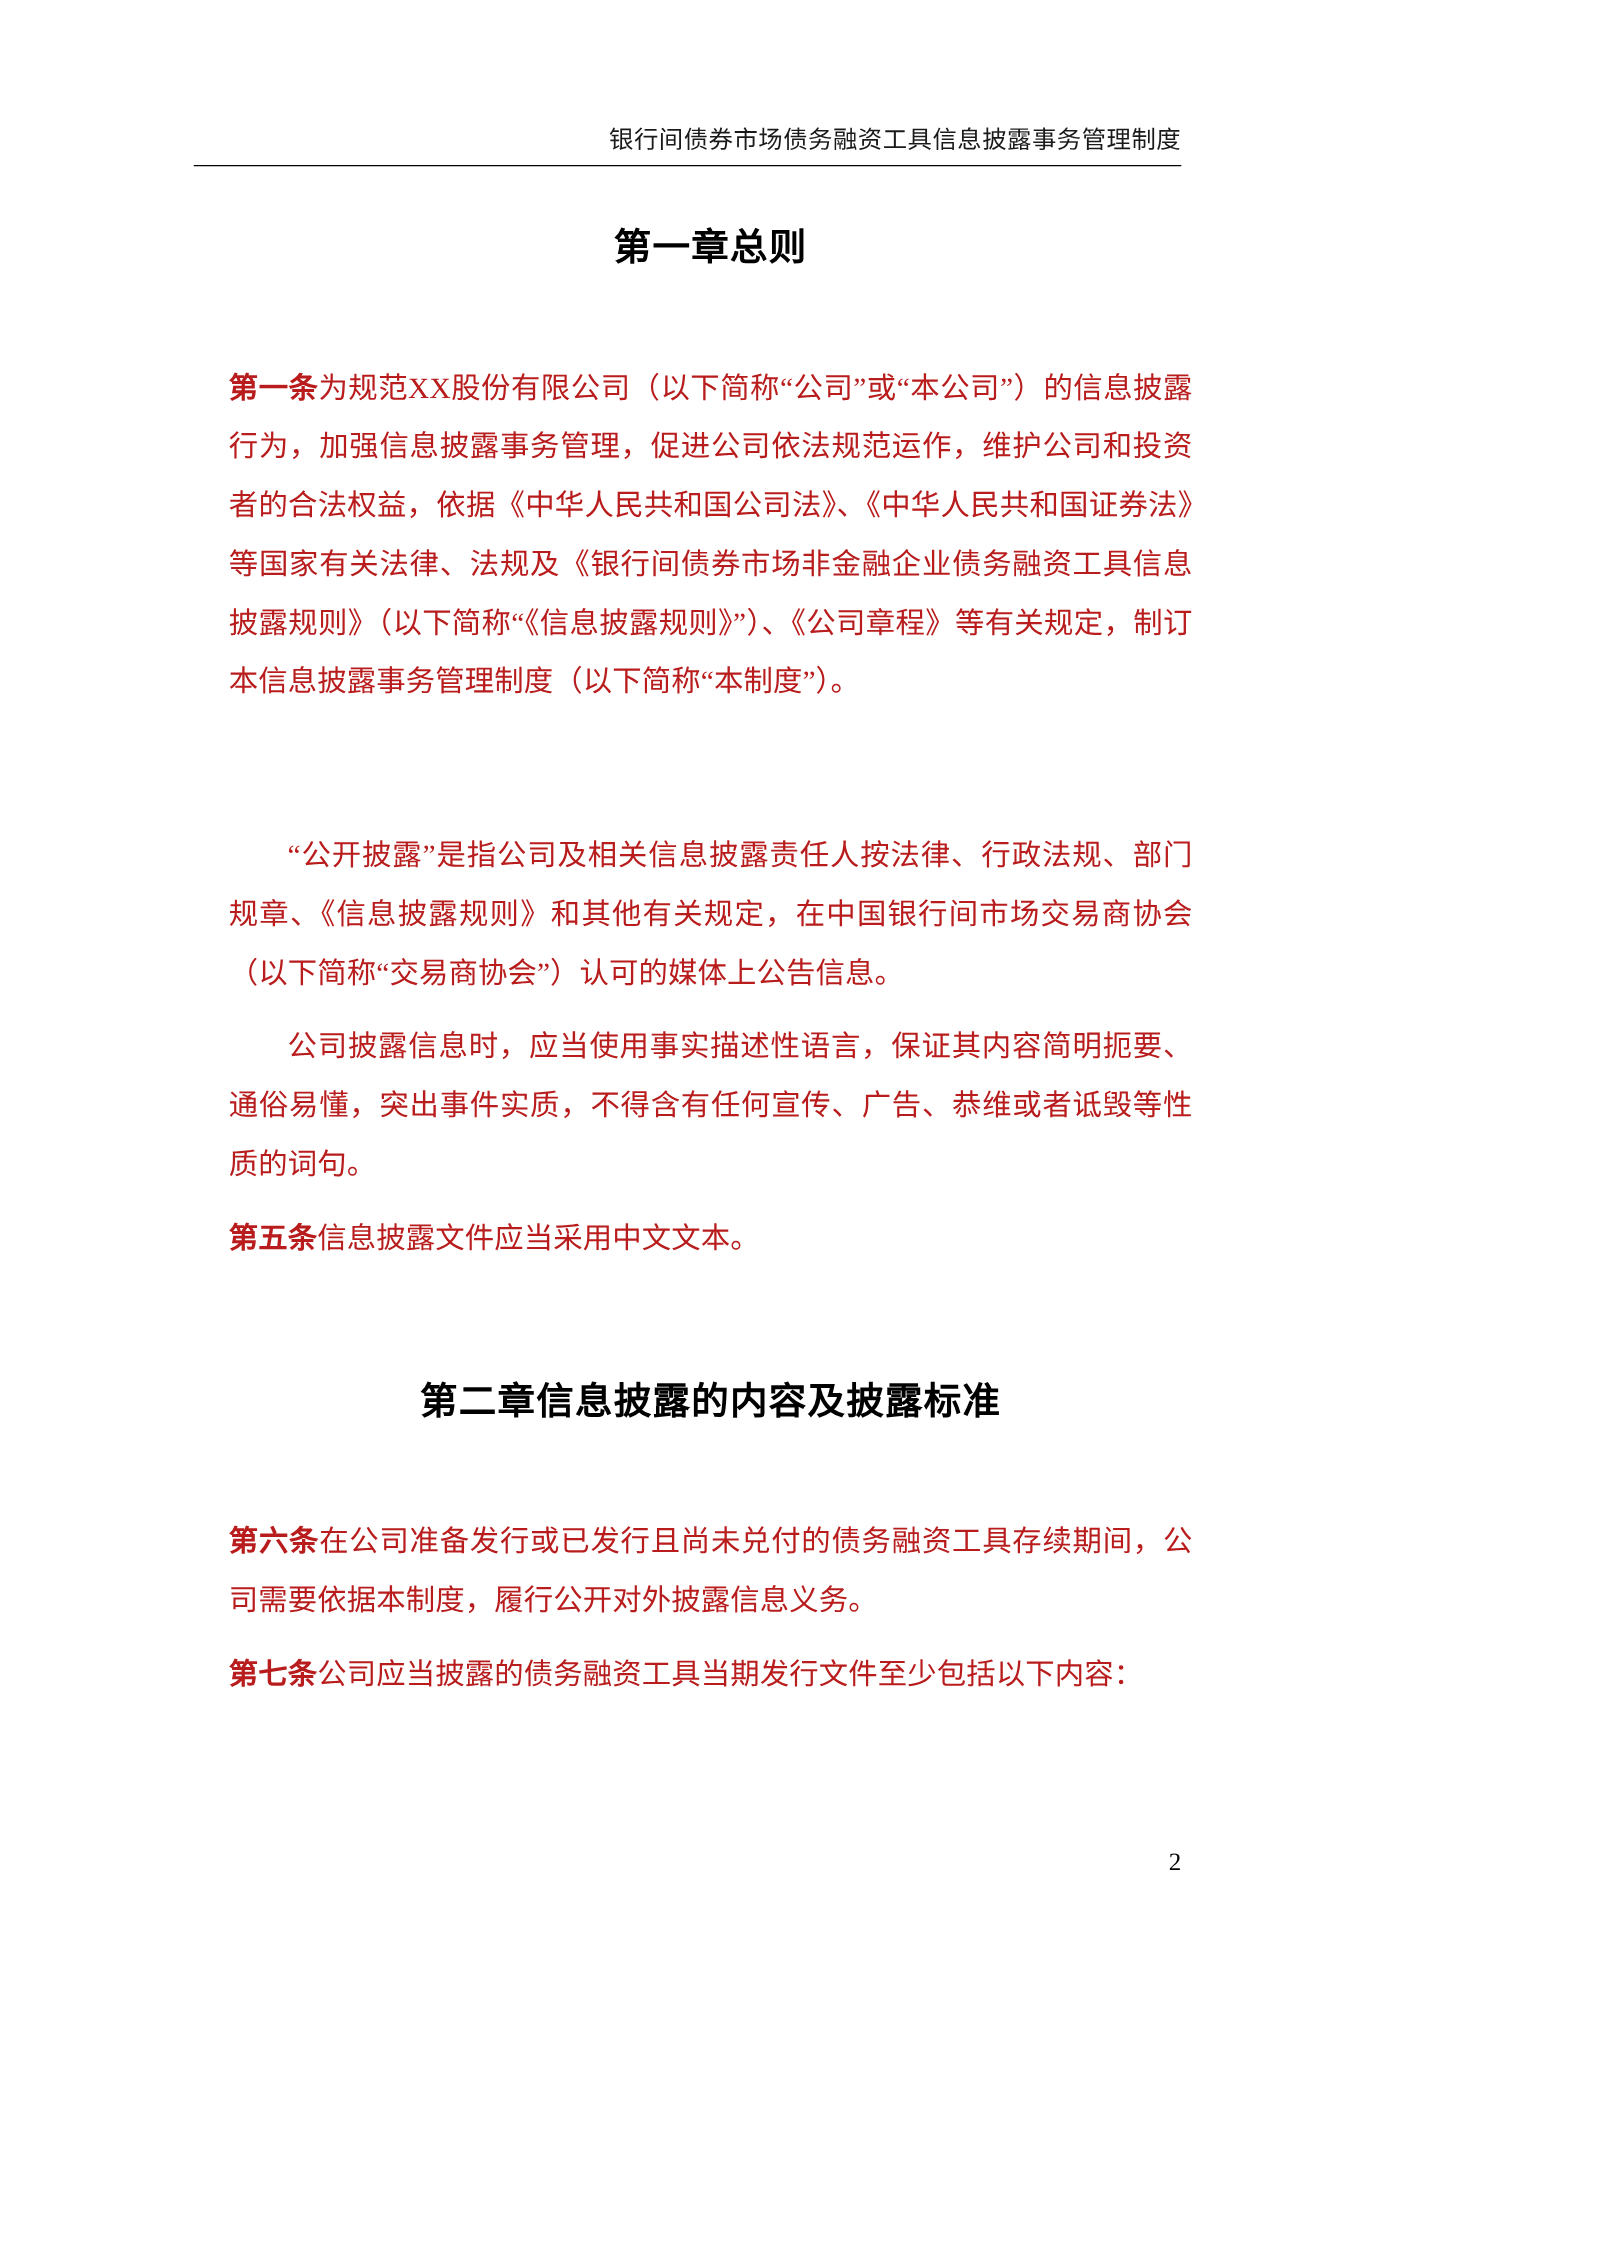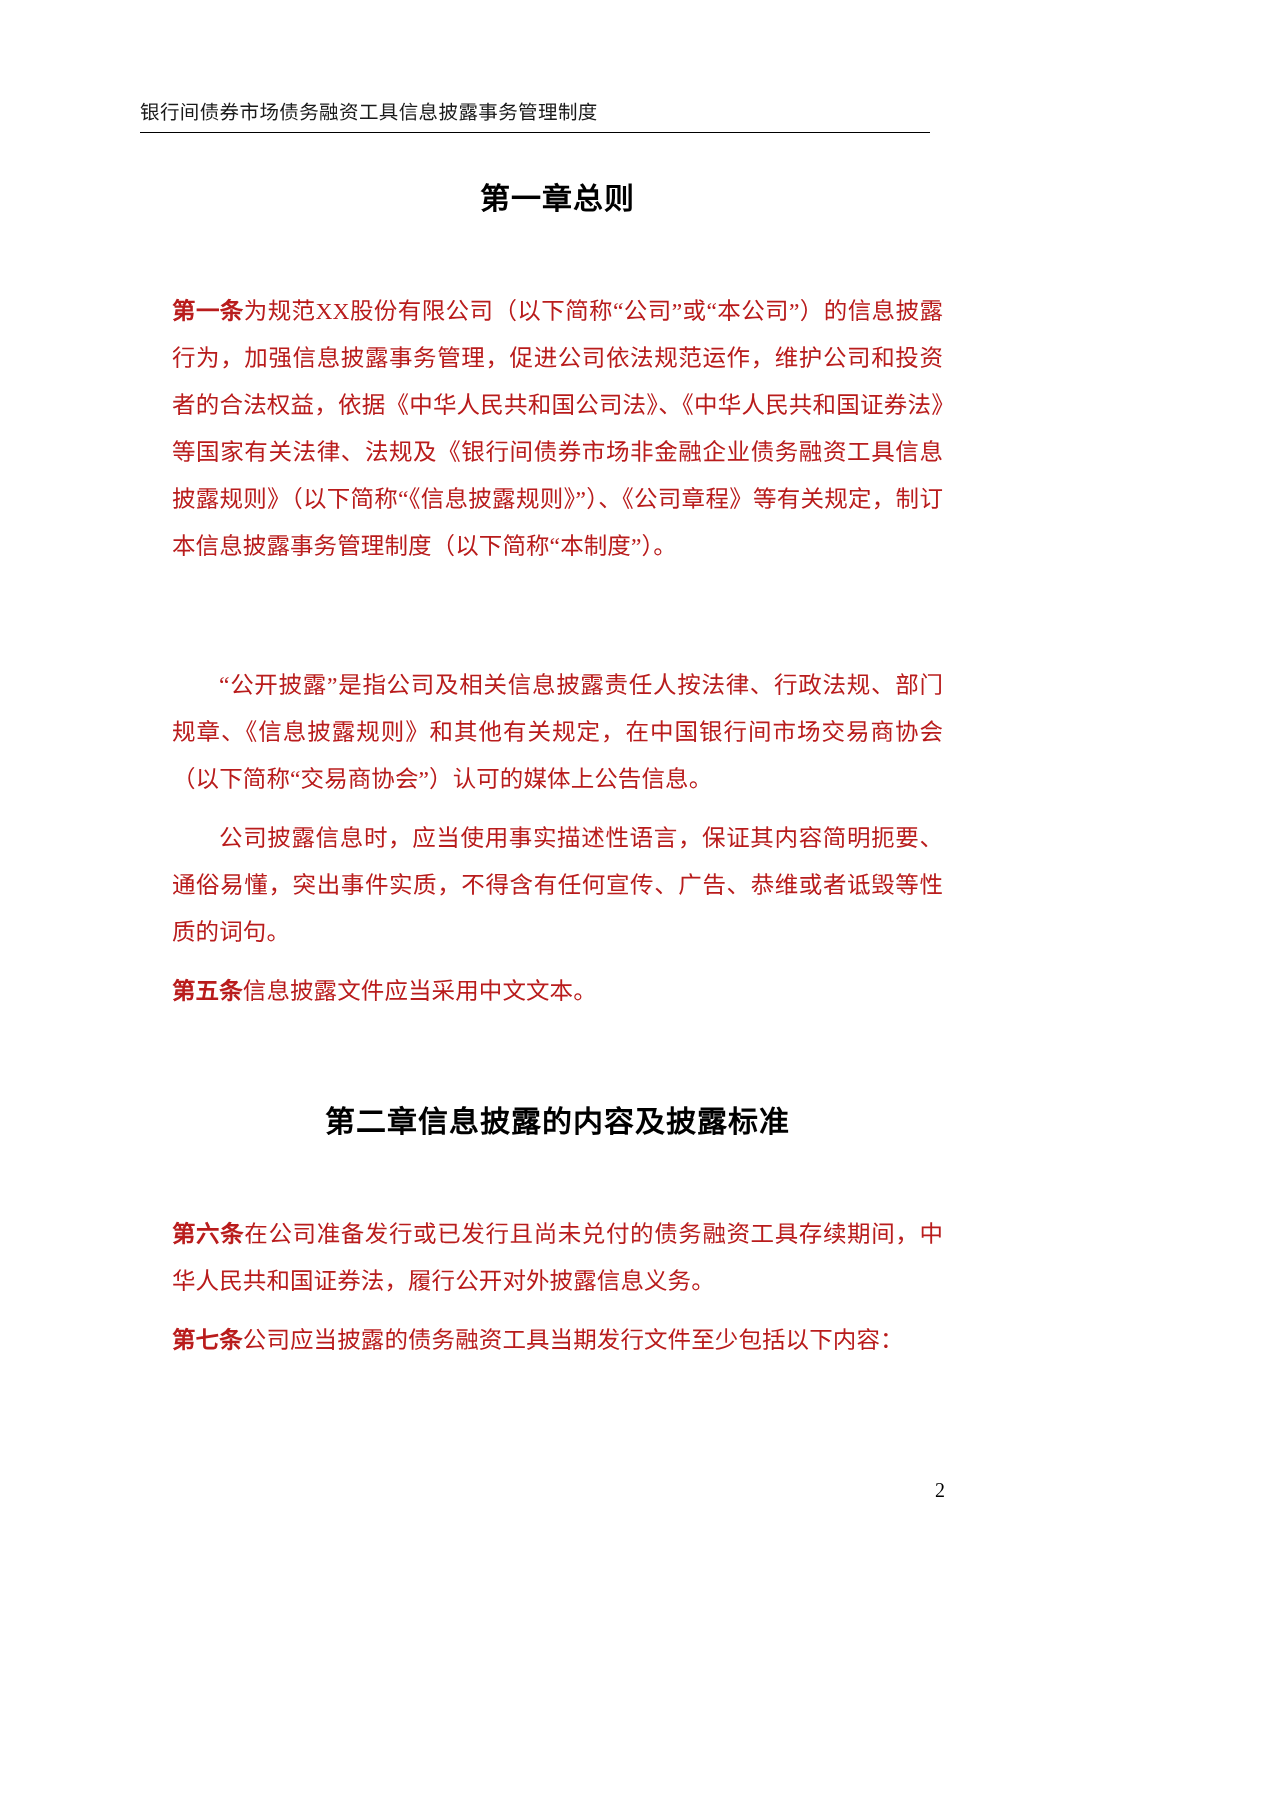--- a/index.html
+++ b/index.html
@@ -19,41 +19,42 @@
     margin: 0 auto;
     background: #ffffff;
     box-sizing: border-box;
     overflow: hidden;
   }
 
   
   .doc-header {
     position: absolute;
     top: 100px;
-    left: 140px;
+    left: 155px;
     width: 790px;
     box-sizing: border-box;
+    text-align: right;
     padding-bottom: 6px;
     border-bottom: 1.4px solid #000000;
   }
   .doc-header .header-text {
     font-family: "Liberation Serif", "DejaVu Serif", serif;
     font-size: 19.5px;
     line-height: 26px;
     letter-spacing: 0.4px;
     color: #1a1a1a;
     white-space: nowrap;
     display: inline-block;
   }
 
   
   .body-block {
     position: absolute;
     top: 160px;
-    left: 160px;
+    left: 171px;
     width: 795px;
   }
 
   h1.chapter-title {
     font-family: "Liberation Sans", "DejaVu Sans", sans-serif;
     font-weight: bold;
     font-size: 30px;
     line-height: 42px;
     text-align: center;
     margin: 0;
@@ -128,21 +129,21 @@
     <p class="para indent">公司披露信息时，应当使用事实描述性语言，保证其内容简明扼要、通俗易懂，突出事件实质，不得含有任何宣传、广告、恭维或者诋毁等性质的词句。</p>
 
     <p class="para"><span class="art-label">第五条</span><span>信息披露文件应当采用中文文本。</span></p>
 
     <div class="sp-xl"></div>
 
     <h1 class="chapter-title ch2-title">第二章信息披露的内容及披露标准</h1>
 
     <div class="sp-l"></div>
 
-    <p class="para"><span class="art-label">第六条</span><span>在公司准备发行或已发行且尚未兑付的债务融资工具存续期间，中华人民共和国证券法，履行公开对外披露信息义务。</span></p>
+    <p class="para"><span class="art-label">第六条</span><span>在公司准备发行或已发行且尚未兑付的债务融资工具存续期间，公司需要依据本制度，履行公开对外披露信息义务。</span></p>
 
     <p class="para"><span class="art-label">第七条</span><span>公司应当披露的债务融资工具当期发行文件至少包括以下内容：</span></p>
 
   </div>
 
   <div class="page-number">2</div>
 
 </div>
 
 </body></html>

